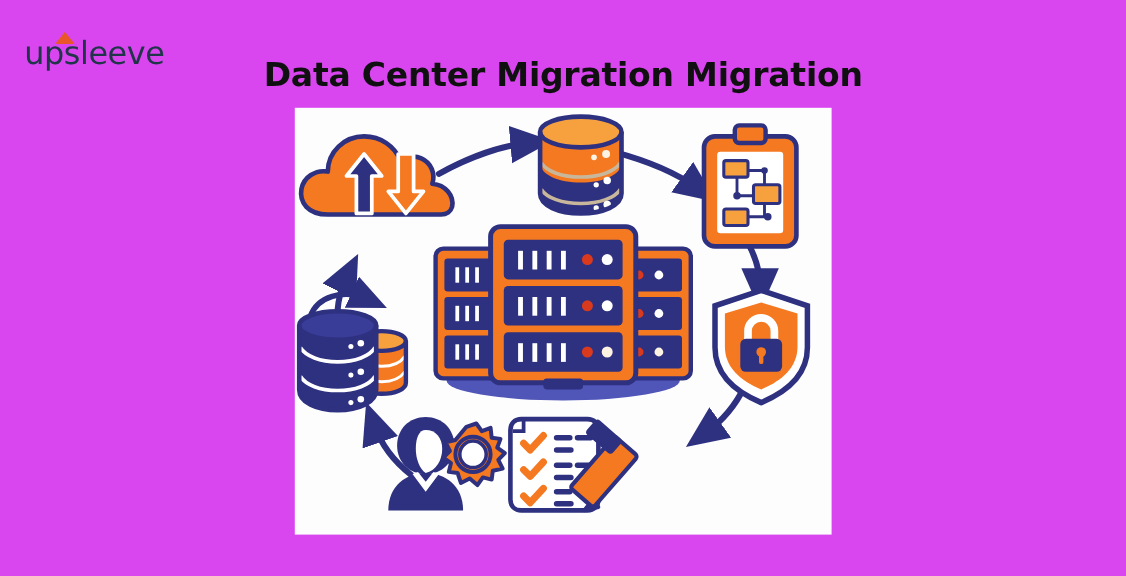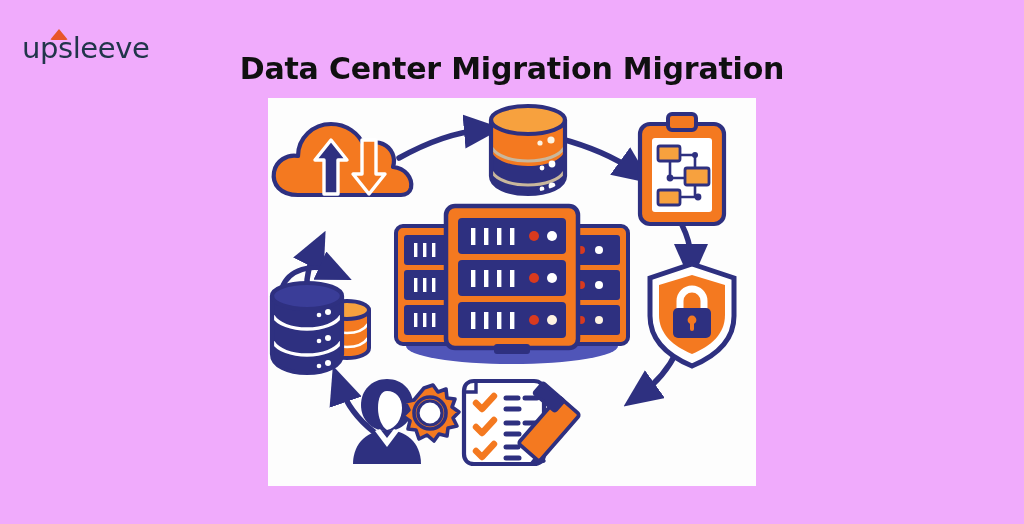--- a/index.html
+++ b/index.html
@@ -10,21 +10,21 @@
   body {
     width: 1024px;
     height: 524px;
     overflow: hidden;
     font-family: "Liberation Sans", sans-serif;
     position: relative;
   }
   #slide {
     position: absolute;
     inset: 0;
-    background: #f0abfc;
+    background: #d946ef;
   }
 
   
   #logo {
     position: absolute;
     left: 22px;
     top: 26px;
     width: 170px;
     height: 48px;
   }

